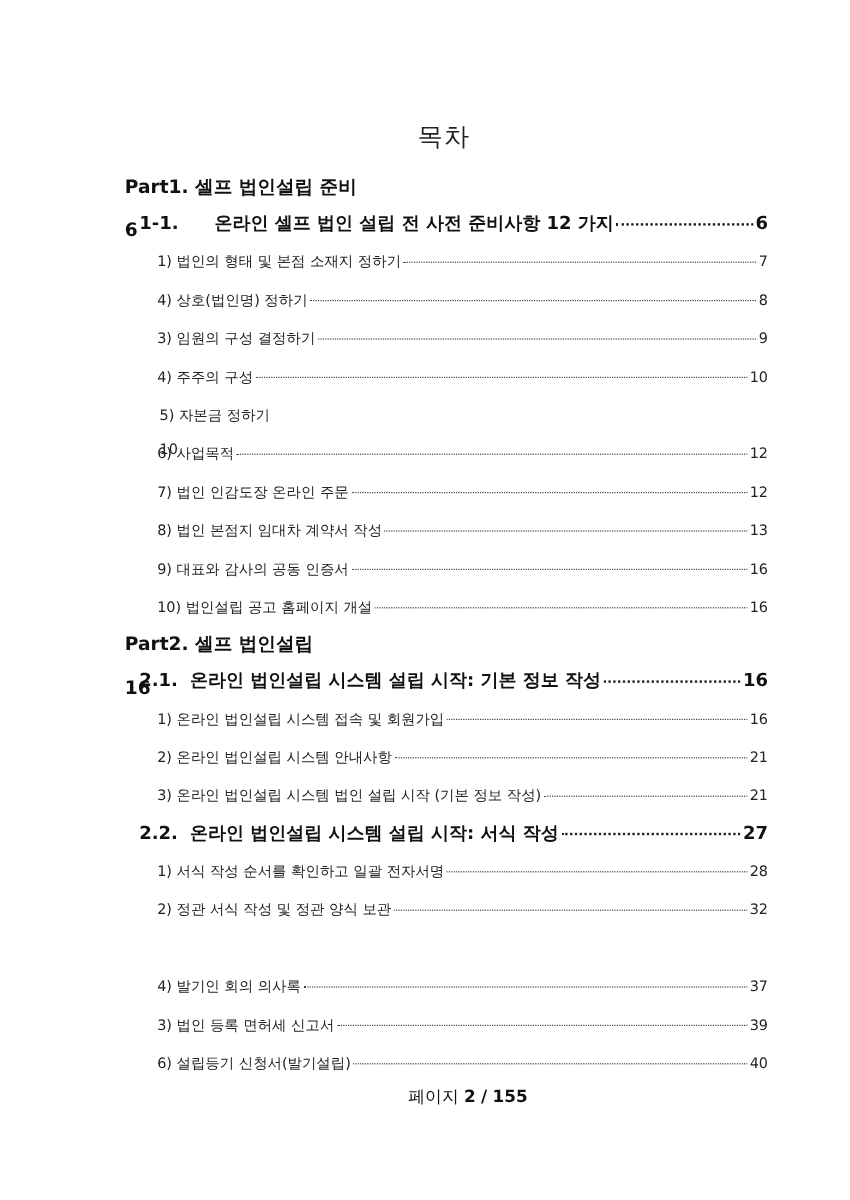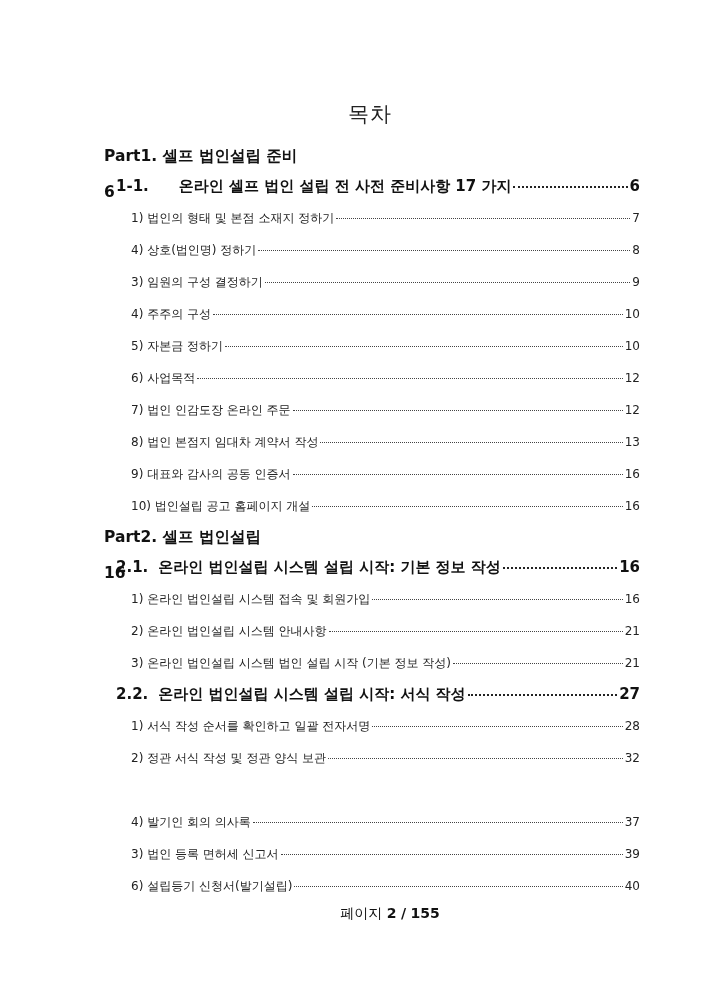--- a/index.html
+++ b/index.html
@@ -115,21 +115,21 @@
   <div class="toc-title">목차</div>
 
   <div class="toc-row lvl1" style="top:146px;">
     <span class="label">Part1. 셀프 법인설립 준비</span>
     <span class="leader"></span>
     <span class="page-num">6</span>
   </div>
 
   <div class="toc-row lvl2 wide" style="top:176px;">
     <span class="label num">1-1.</span>
-    <span class="label">온라인 셀프 법인 설립 전 사전 준비사항 17 가지</span>
+    <span class="label">온라인 셀프 법인 설립 전 사전 준비사항 12 가지</span>
     <span class="leader"></span>
     <span class="page-num">6</span>
   </div>
 
   <div class="toc-row lvl3" style="top:210px;">
     <span class="label">1) 법인의 형태 및 본점 소재지 정하기</span>
     <span class="leader"></span>
     <span class="page-num">7</span>
   </div>
   <div class="toc-row lvl3" style="top:242px;">
@@ -140,21 +140,21 @@
   <div class="toc-row lvl3" style="top:274px;">
     <span class="label">3) 임원의 구성 결정하기</span>
     <span class="leader"></span>
     <span class="page-num">9</span>
   </div>
   <div class="toc-row lvl3" style="top:306px;">
     <span class="label">4) 주주의 구성</span>
     <span class="leader"></span>
     <span class="page-num">10</span>
   </div>
-  <div class="toc-row lvl3" style="top:338px;">
+  <div class="toc-row lvl3" style="top:338px;flex-direction:column;">
     <span class="label">5) 자본금 정하기</span>
     <span class="leader"></span>
     <span class="page-num">10</span>
   </div>
   <div class="toc-row lvl3" style="top:370px;">
     <span class="label">6) 사업목적</span>
     <span class="leader"></span>
     <span class="page-num">12</span>
   </div>
   <div class="toc-row lvl3" style="top:402px;">

